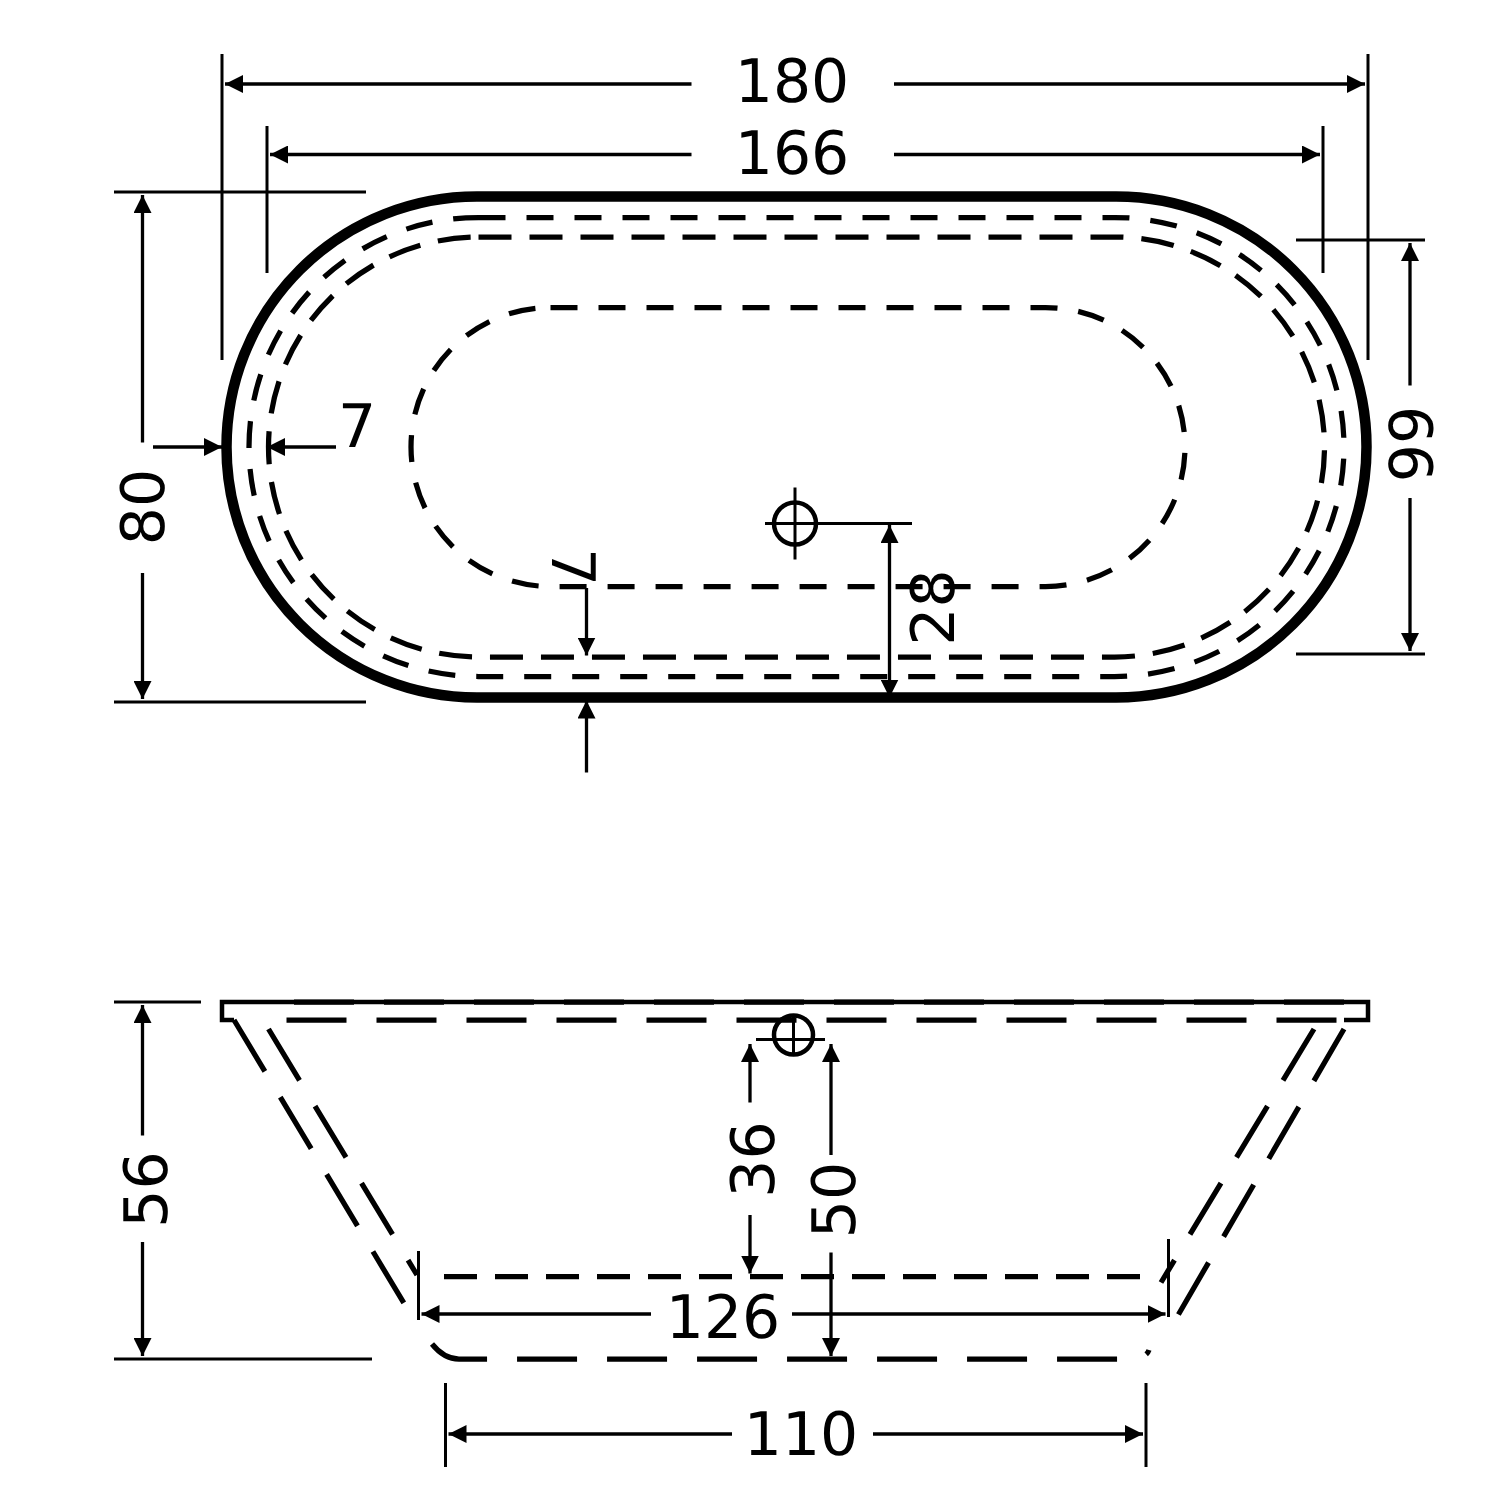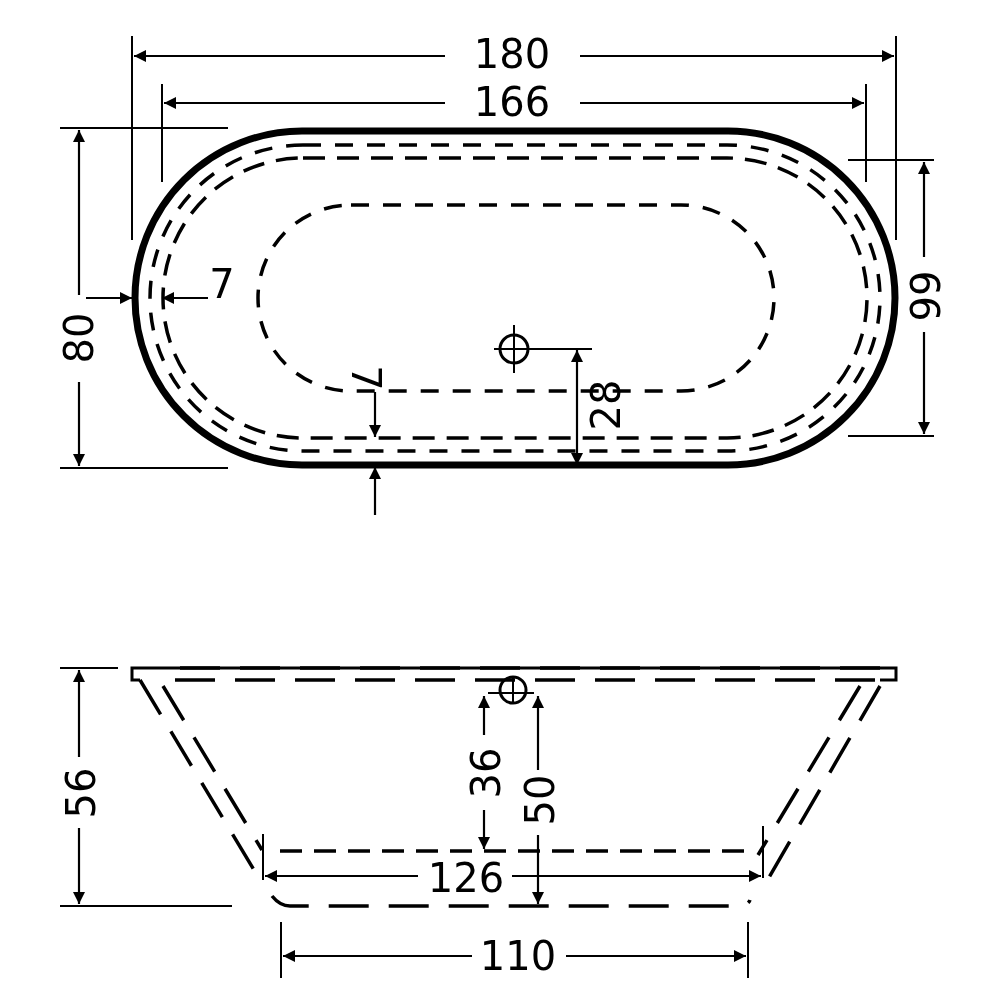--- a/index.html
+++ b/index.html
@@ -1,17 +1,17 @@
 <!DOCTYPE html>
 <html><head>
 <meta charset="utf-8">
 <style>
   html, body { margin: 0; padding: 0; background: #ffffff; }
   body { width: 1000px; height: 1000px; overflow: hidden; }
-  #canvas { position: absolute; left: 0; top: 0; width: 872px; height: 1000px; }
+  #canvas { position: absolute; left: 16px; top: 0; width: 872px; height: 1000px; }
   svg text { font-family: "DejaVu Sans", sans-serif; fill: #000; }
   .dim-line { stroke: #000; stroke-width: 2.2; fill: none; }
   .ext-line { stroke: #000; stroke-width: 2; fill: none; }
   .outline { stroke: #000; stroke-width: 7; fill: none; }
   .dash { stroke: #000; stroke-width: 3.5; fill: none; stroke-dasharray: 22 12; }
   .dash-s { stroke: #000; stroke-width: 3.5; fill: none; stroke-dasharray: 18 14; }
   .dash-l { stroke: #000; stroke-width: 3.5; fill: none; stroke-dasharray: 40 20; }
   .solid { stroke: #000; stroke-width: 3; fill: none; }
   .arrow { fill: #000; }
   .lbl { font-size: 40px; }

